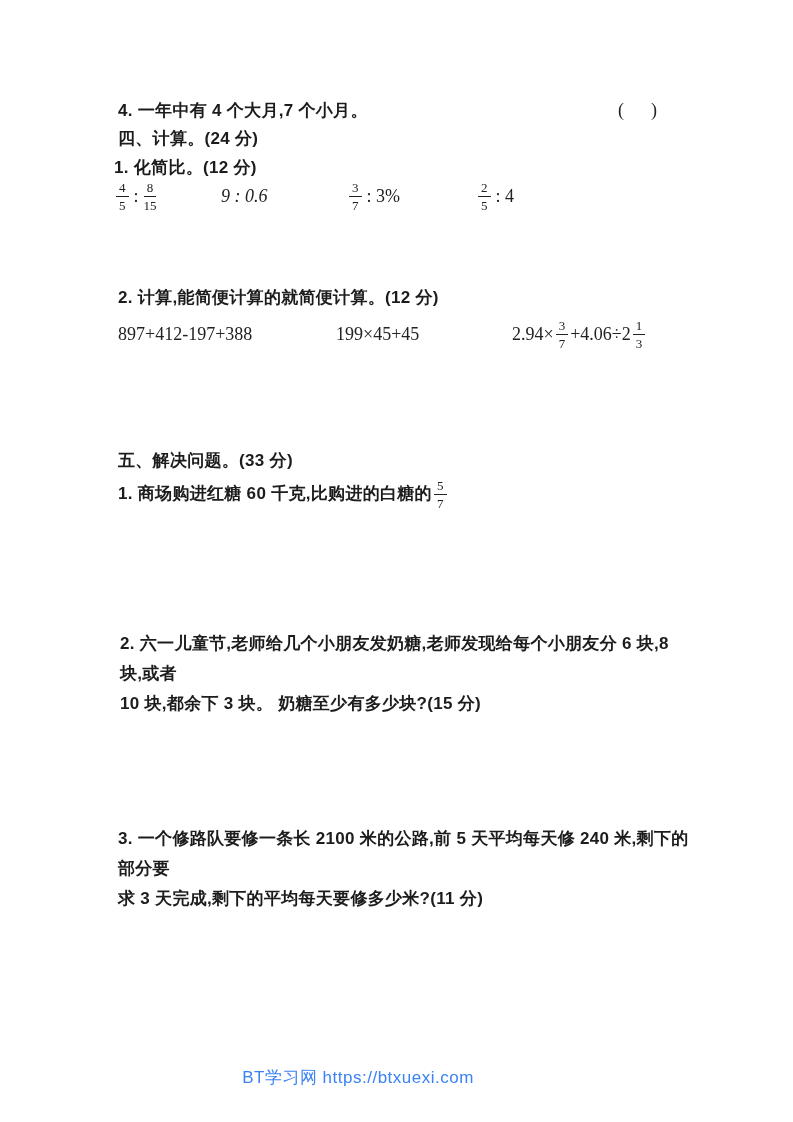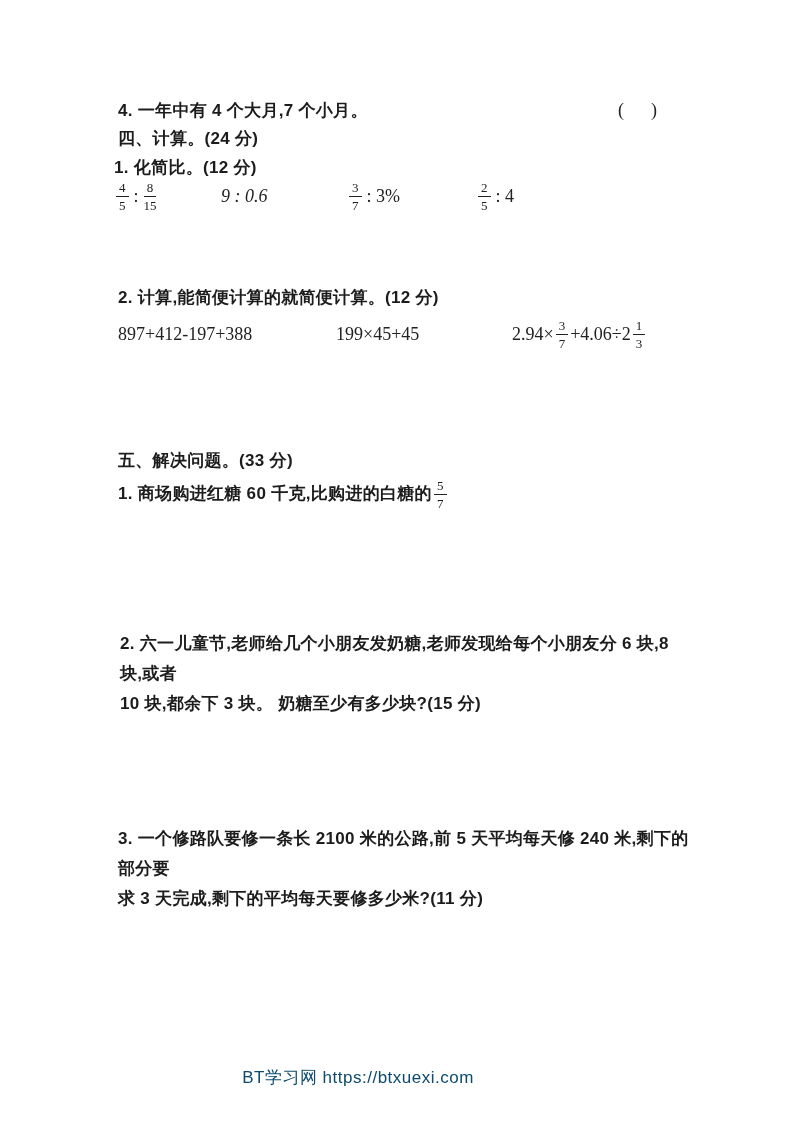--- a/index.html
+++ b/index.html
@@ -65,21 +65,21 @@
     align-items: center;
     white-space: pre;
     justify-content: flex-end;
   }
   .footer {
     width: 100%;
     text-align: center;
     font-size: 17px;
     font-weight: 400;
     letter-spacing: 0.5px;
-    color: #0c4a6e;
+    color: #3b82f6;
     white-space: pre;
   }
 </style>
 </head>
 <body>
 
 <div class="page">
 
   <div class="abs cn" style="left:118px; top:100px;">4. 一年中有 4 个大月,7 个小月。</div>
   <div class="abs bracket" style="left:618px; top:100px;">(      )</div>

